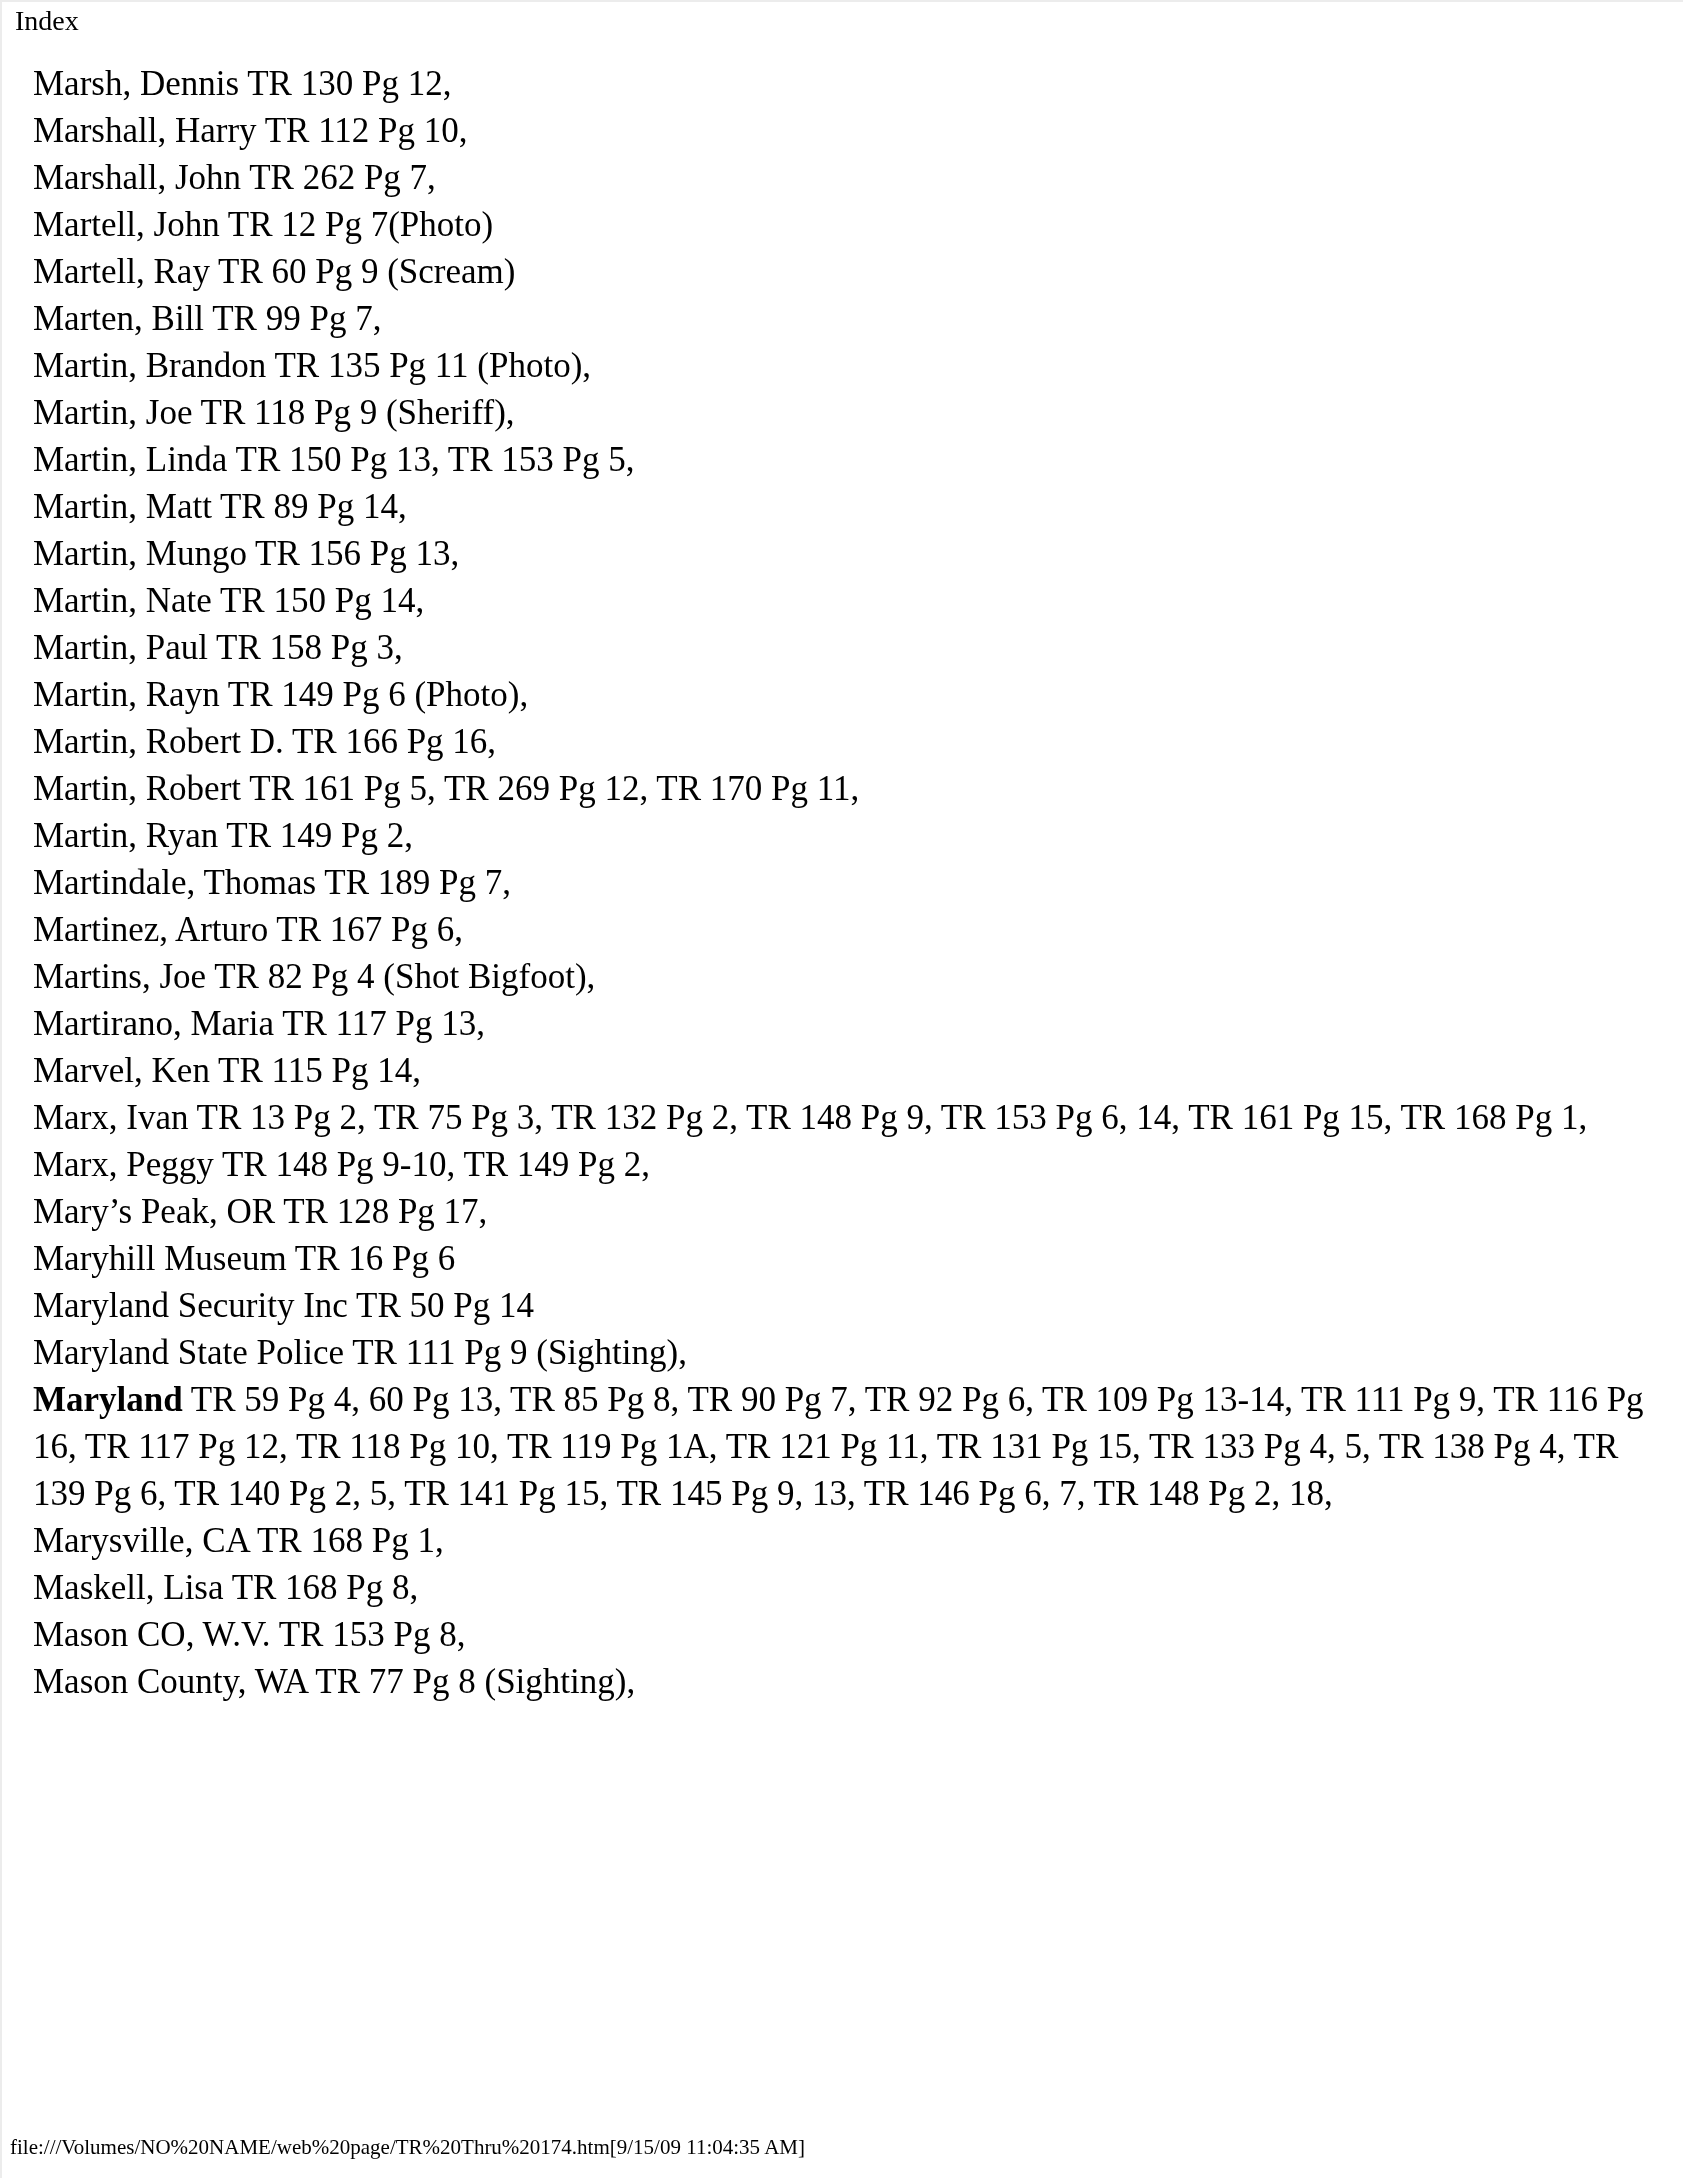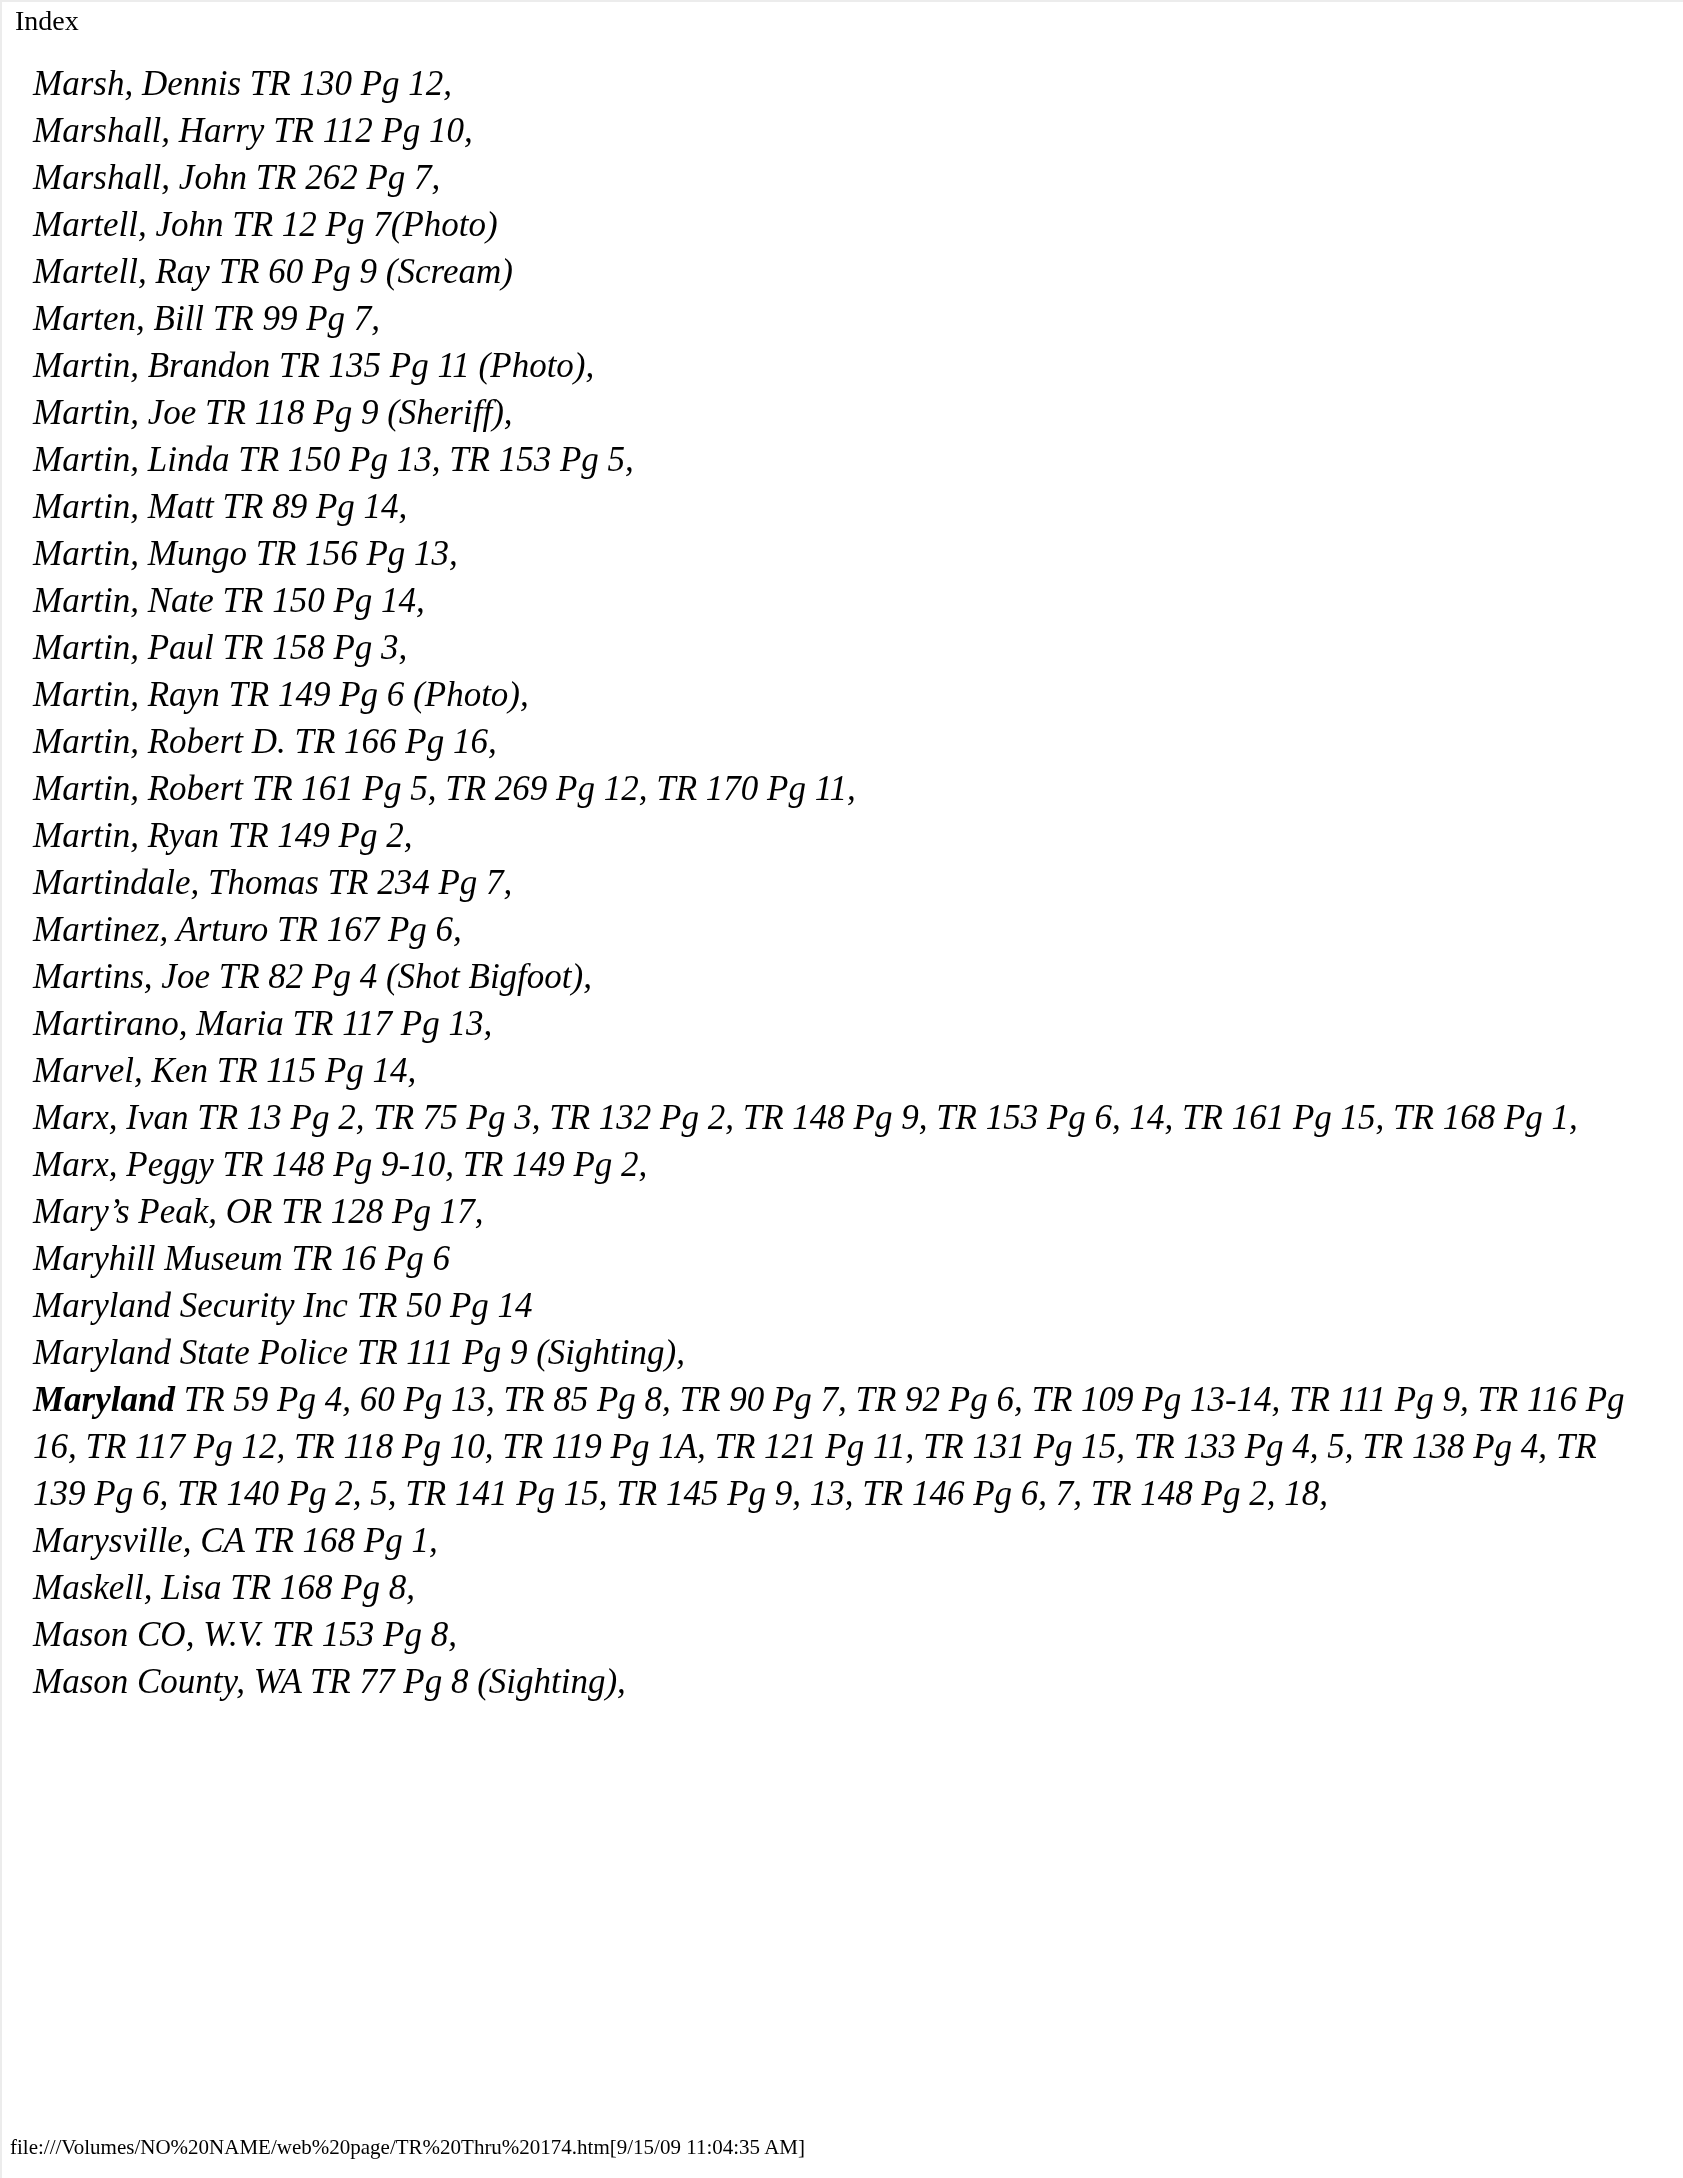--- a/index.html
+++ b/index.html
@@ -26,21 +26,20 @@
     white-space: nowrap;
   }
   .entries {
     position: absolute;
     left: 33px;
     top: 60px;
     width: 1618px;
     font-size: 35px;
     line-height: 47px;
     letter-spacing: 0px;
-    font-style: italic;
   }
   .entry {
     margin: 0;
     padding: 0;
   }
   .entry b {
     font-weight: bold;
   }
   .page-footer {
     position: absolute;
@@ -67,21 +66,21 @@
     <p class="entry">Martin, Joe TR 118 Pg 9 (Sheriff),</p>
     <p class="entry">Martin, Linda TR 150 Pg 13, TR 153 Pg 5,</p>
     <p class="entry">Martin, Matt TR 89 Pg 14,</p>
     <p class="entry">Martin, Mungo TR 156 Pg 13,</p>
     <p class="entry">Martin, Nate TR 150 Pg 14,</p>
     <p class="entry">Martin, Paul TR 158 Pg 3,</p>
     <p class="entry">Martin, Rayn TR 149 Pg 6 (Photo),</p>
     <p class="entry">Martin, Robert D. TR 166 Pg 16,</p>
     <p class="entry">Martin, Robert TR 161 Pg 5, TR 269 Pg 12, TR 170 Pg 11,</p>
     <p class="entry">Martin, Ryan TR 149 Pg 2,</p>
-    <p class="entry">Martindale, Thomas TR 234 Pg 7,</p>
+    <p class="entry">Martindale, Thomas TR 189 Pg 7,</p>
     <p class="entry">Martinez, Arturo TR 167 Pg 6,</p>
     <p class="entry">Martins, Joe TR 82 Pg 4 (Shot Bigfoot),</p>
     <p class="entry">Martirano, Maria TR 117 Pg 13,</p>
     <p class="entry">Marvel, Ken TR 115 Pg 14,</p>
     <p class="entry">Marx, Ivan TR 13 Pg 2, TR 75 Pg 3, TR 132 Pg 2, TR 148 Pg 9, TR 153 Pg 6, 14, TR 161 Pg 15, TR 168 Pg 1,</p>
     <p class="entry">Marx, Peggy TR 148 Pg 9-10, TR 149 Pg 2,</p>
     <p class="entry">Mary’s Peak, OR TR 128 Pg 17,</p>
     <p class="entry">Maryhill Museum TR 16 Pg 6</p>
     <p class="entry">Maryland Security Inc TR 50 Pg 14</p>
     <p class="entry">Maryland State Police TR 111 Pg 9 (Sighting),</p>

